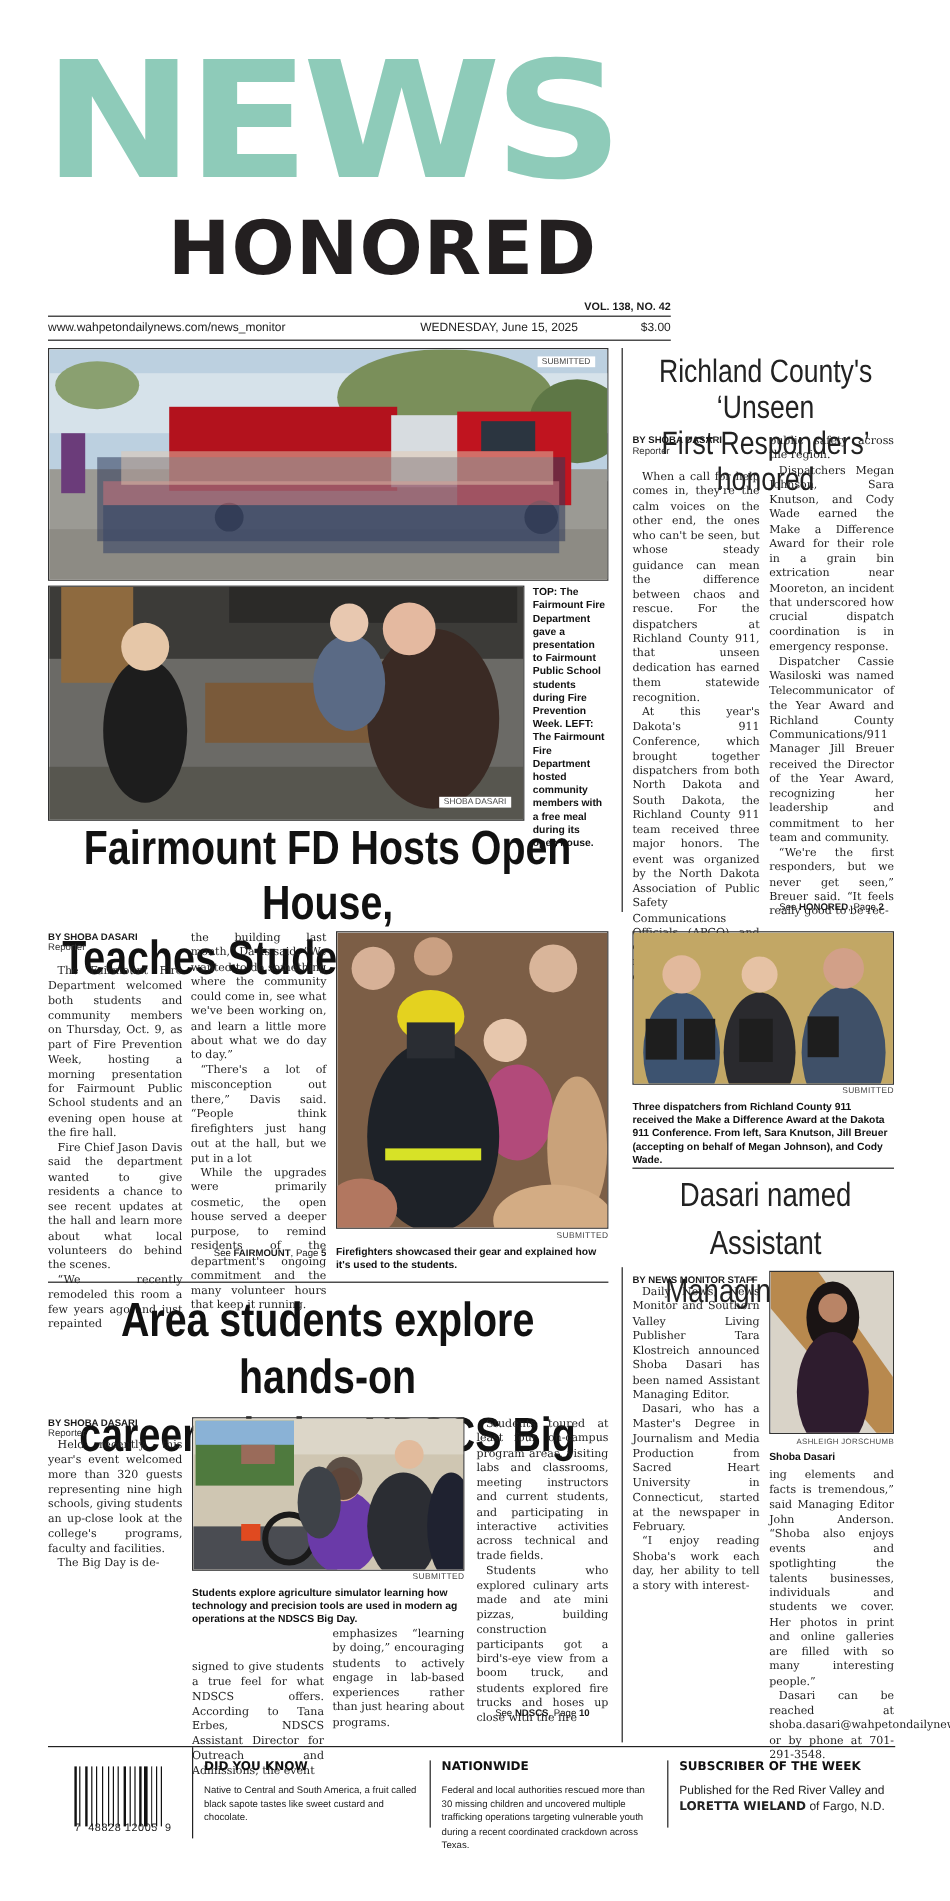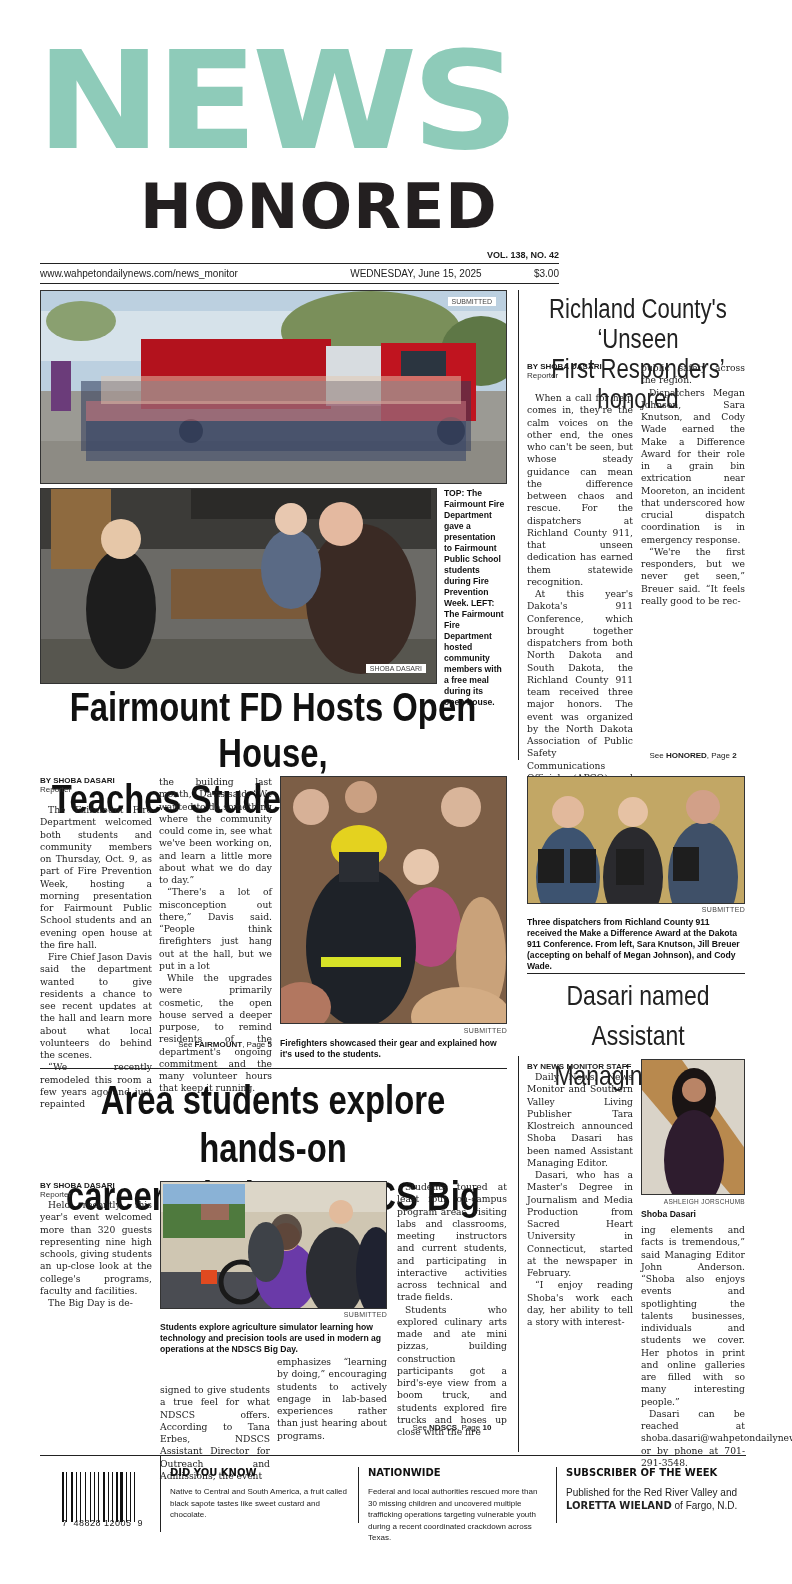--- a/index.html
+++ b/index.html
@@ -156,20 +156,21 @@
   <div class="role" style="margin-bottom:12px;">Reporter</div>
   <div class="body">
     <p>When a call for help comes in, they're the calm voices on the other end, the ones who can't be seen, but whose steady guidance can mean the difference between chaos and rescue. For the dispatchers at Richland County 911, that unseen dedication has earned them statewide recognition.</p>
     <p>At this year's Dakota's 911 Conference, which brought together dispatchers from both North Dakota and South Dakota, the Richland County 911 team received three major honors. The event was organized by the North Dakota Association of Public Safety Communications Officials (APCO) and celebrated the vital role communication centers play in</p>
   </div>
 </div>
 <div class="abs" style="left:641px; top:362px; width:104px;">
   <div class="body">
     <p style="text-indent:0">public safety across the region.</p>
     <p>Dispatchers Megan Johnson, Sara Knutson, and Cody Wade earned the Make a Difference Award for their role in a grain bin extrication near Mooreton, an incident that underscored how crucial dispatch coordination is in emergency response.</p>
+    <p>Dispatcher Cassie Wasiloski was named Telecommunicator of the Year Award and Richland County Communications/911 Manager Jill Breuer received the Director of the Year Award, recognizing her leadership and commitment to her team and community.</p>
     <p>“We're the first responders, but we never get seen,” Breuer said. “It feels really good to be rec-</p>
   </div>
 </div>
 <div class="abs jump" style="left:641px; top:751px; width:104px;">
   <span>See</span> <b>HONORED</b><span>, Page</span> <b>2</b>
 </div>
 
 <div class="abs photo" style="left:527px; top:776px; width:218px; height:128px;">
   <svg width="218" height="128" viewBox="0 0 218 128">
     <rect width="218" height="128" fill="#b89e5c"></rect>

